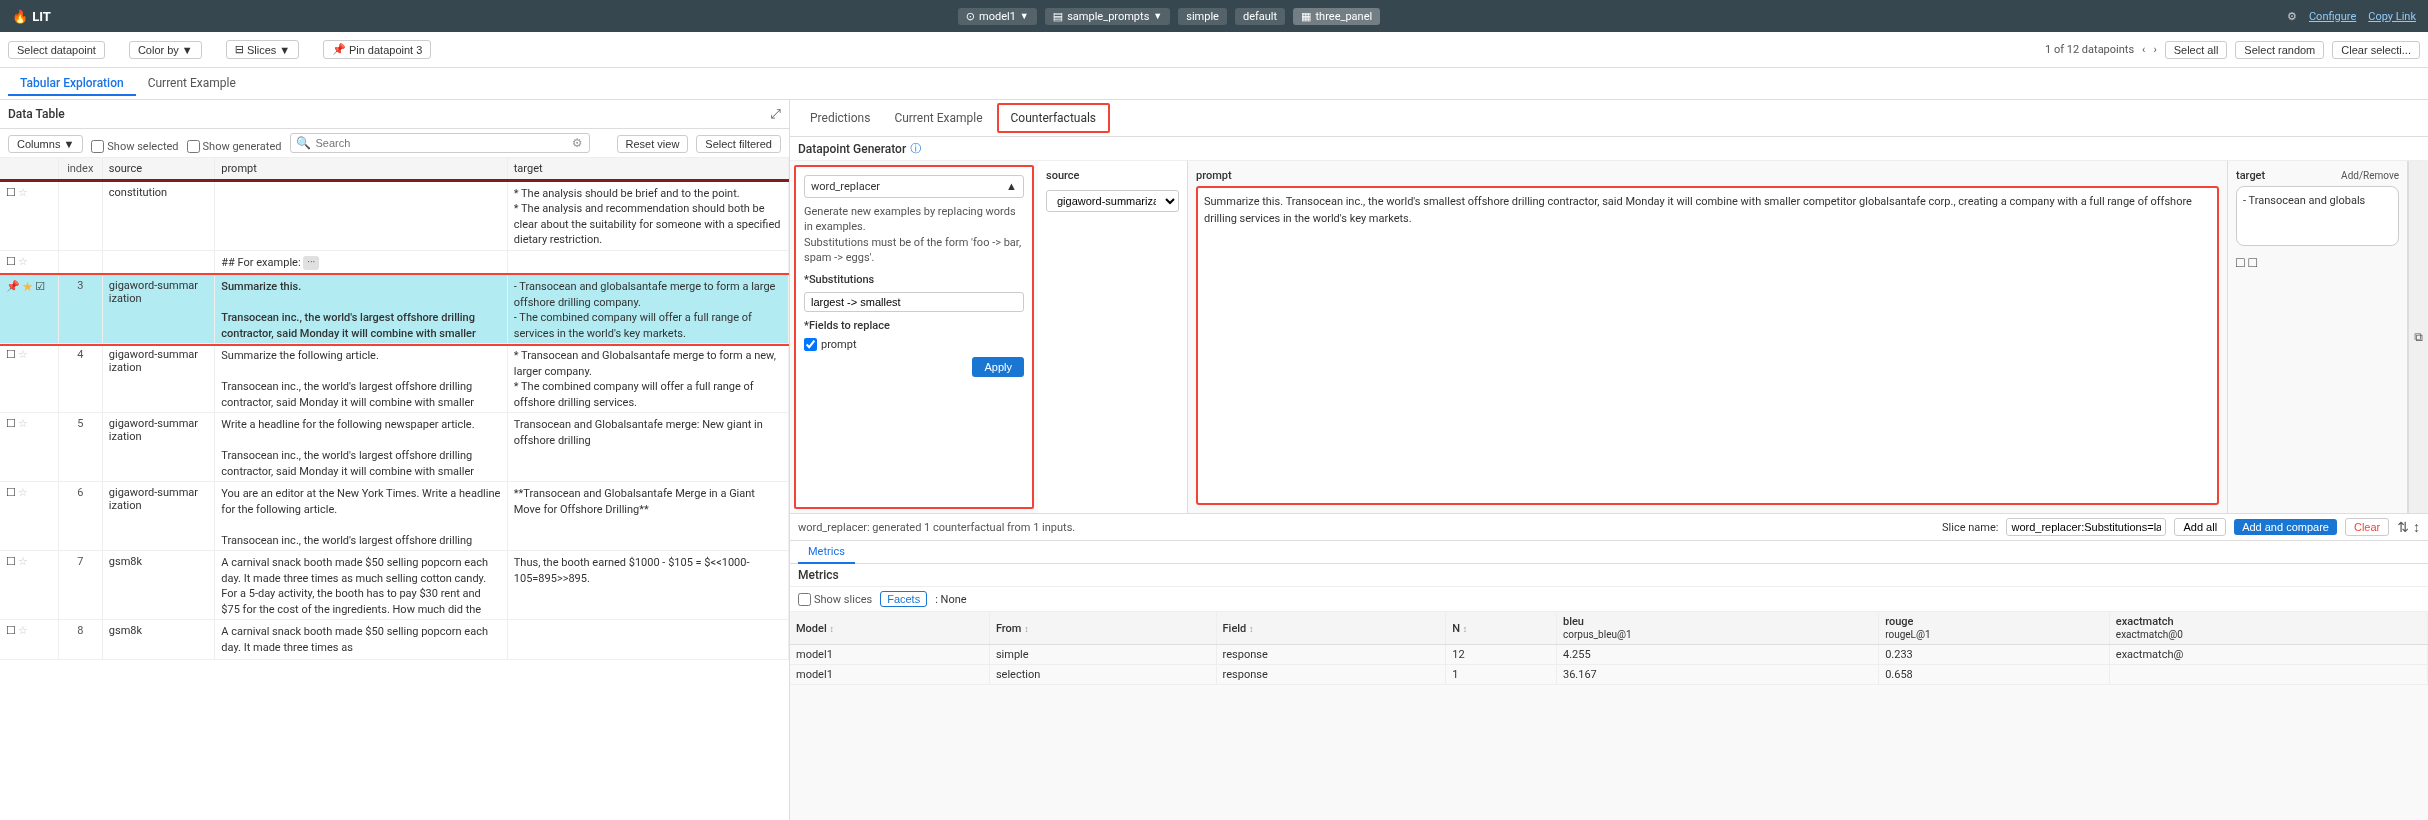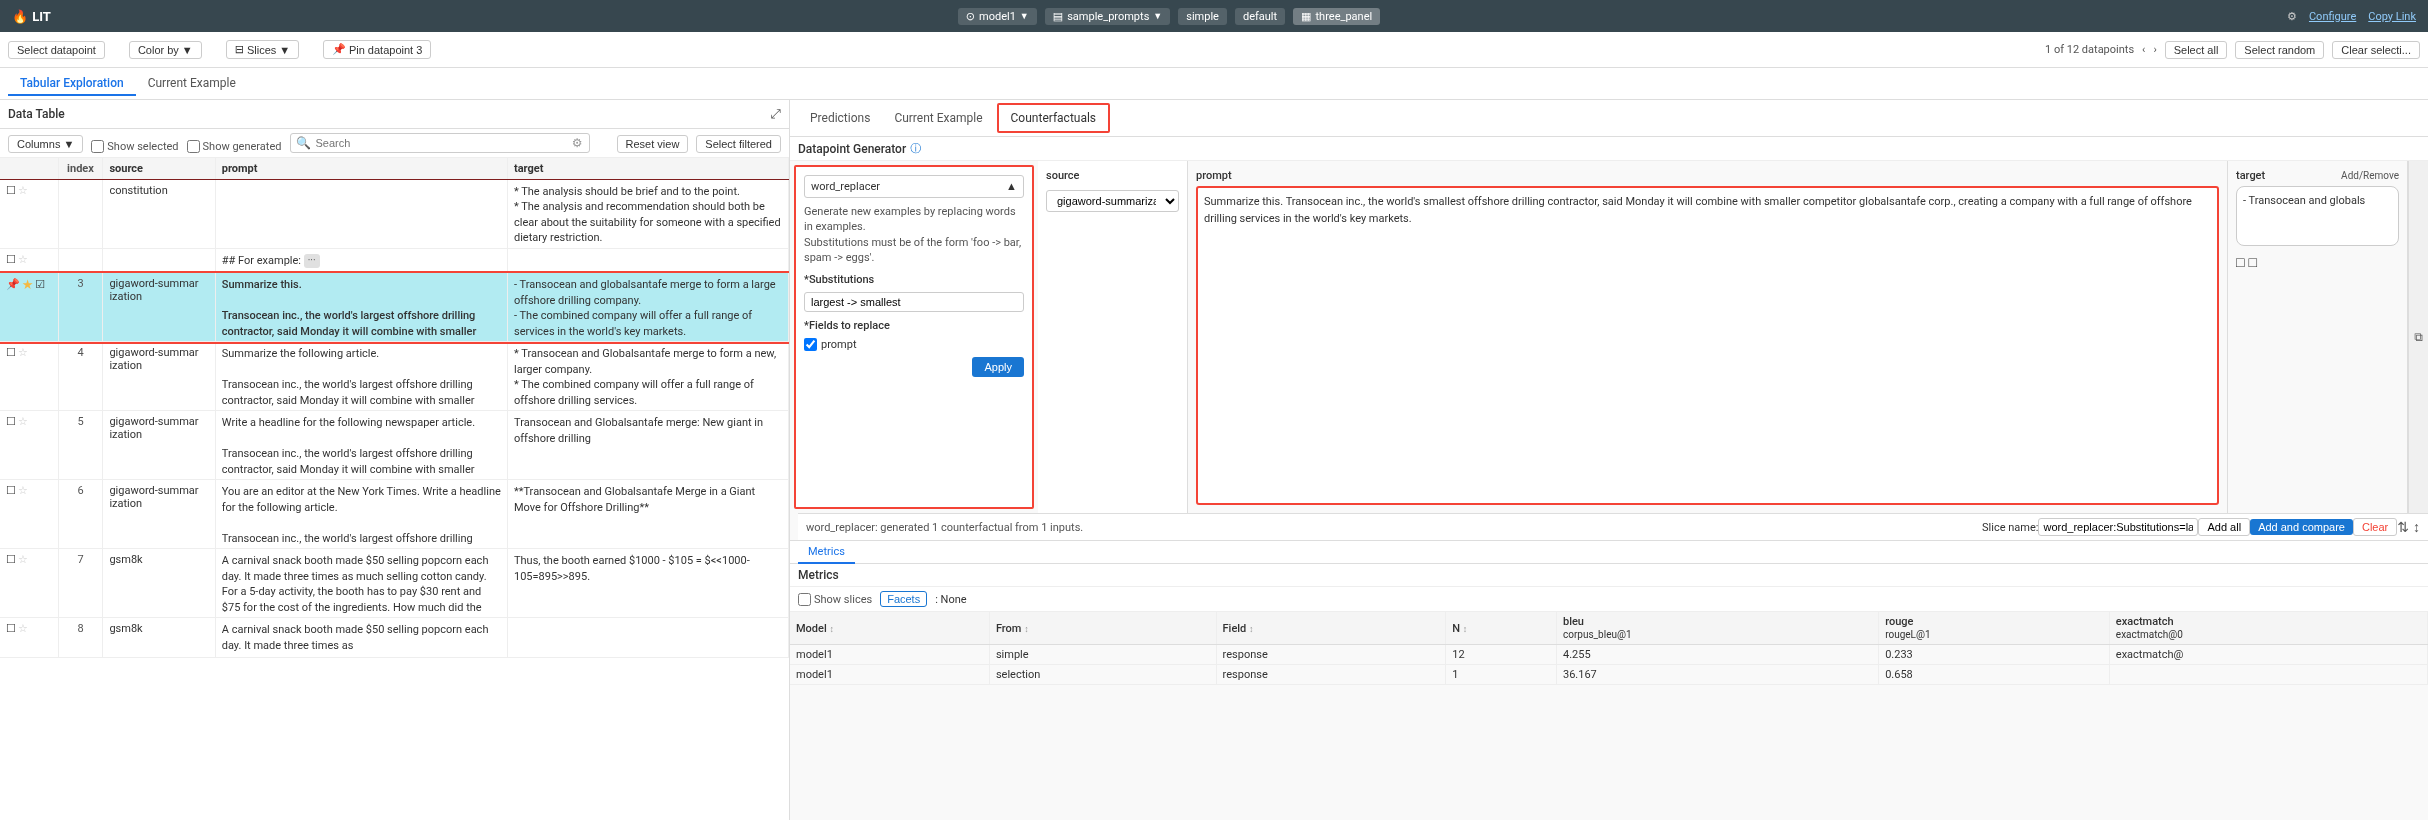--- a/index.html
+++ b/index.html
@@ -71,22 +71,22 @@
       padding: 2px 6px; flex: 1; max-width: 300px;
     }
     .search-box input { border: none; outline: none; font-size: 11px; width: 100%; }
     .checkbox-label { display: flex; align-items: center; gap: 3px; font-size: 11px; color: #555; }
     .btn-reset { margin-left: auto; }
 
     
     .data-table { overflow-y: auto; flex: 1; }
     table { width: 100%; border-collapse: collapse; font-size: 11px; }
     thead th {
-      background: #f5f5f5; border-bottom: 1px solid #7f1d1d; border-right: 1px solid #eee;
-      padding: 4px 6px; text-align: left; font-weight: 700; position: sticky; top: 0;
+      background: #f5f5f5; border-bottom: 3px solid #7f1d1d; border-right: 1px solid #eee;
+      padding: 4px 6px; text-align: left; font-weight: 400; position: sticky; top: 0;
     }
     tbody td {
       border-bottom: 1px solid #eee; border-right: 1px solid #eee;
       padding: 4px 6px; vertical-align: top; max-width: 200px;
     }
     .row-selected { background: #b2ebf2 !important; }
     .row-selected td { background: #b2ebf2; }
     .index-col { width: 30px; text-align: center; color: #555; }
     .icon-col { width: 50px; }
     .source-col { width: 100px; }
@@ -171,21 +171,21 @@
     }
     .cf-textarea-normal {
       border: 1px solid #ccc; border-radius: 8px; padding: 6px;
       font-size: 11px; line-height: 1.5; color: #333; min-height: 60px;
       background: #fff;
     }
 
     
     .cf-bottom {
       background: #fff; border-top: 1px solid #ddd; padding: 4px 8px;
-      display: flex; align-items: center; gap: 0; font-size: 11px; margin-left: 8px;
+      display: flex; align-items: center; gap: 8px; font-size: 11px;
     }
     .cf-status { color: #555; flex: 1; }
     .slice-name-label { font-size: 11px; color: #333; }
     .slice-name-input {
       border: 1px solid #ccc; border-radius: 3px; padding: 2px 4px;
       font-size: 11px; width: 160px;
     }
     .btn-add { background: #fff; border: 1px solid #ccc; border-radius: 3px; padding: 2px 8px; font-size: 11px; cursor: pointer; }
     .btn-add-compare { background: #1976d2; color: #fff; border: none; border-radius: 3px; padding: 2px 8px; font-size: 11px; cursor: pointer; }
     .btn-clear { background: #fff; border: 1px solid #ccc; border-radius: 3px; padding: 2px 8px; font-size: 11px; cursor: pointer; color: #f44336; }

